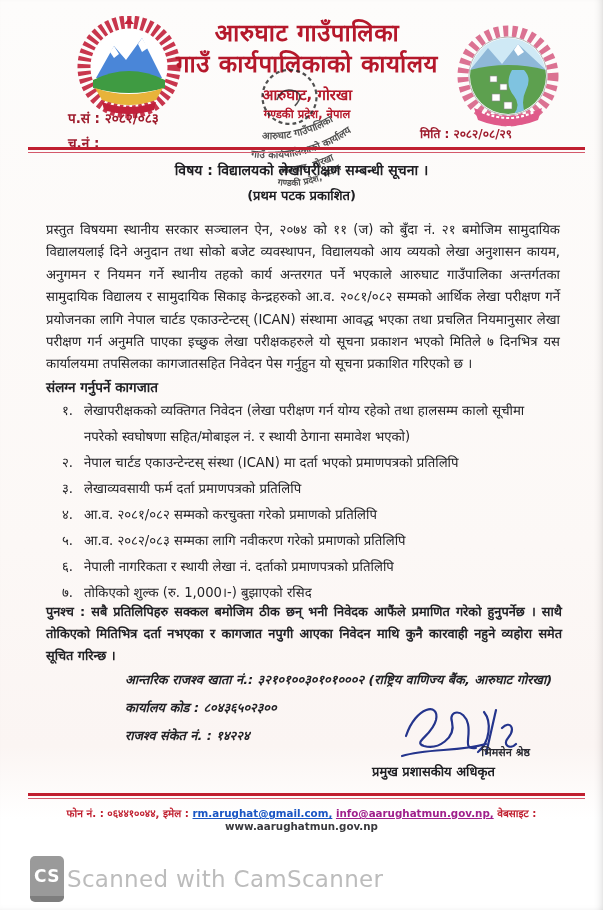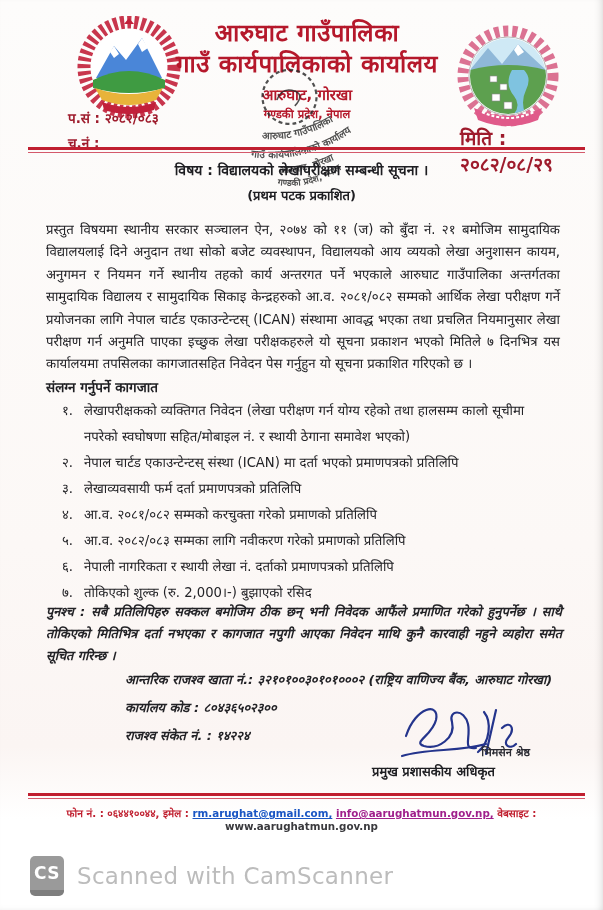--- a/index.html
+++ b/index.html
@@ -13,53 +13,53 @@
     color:#26262a;
     overflow:hidden;
   }
   
   .emblem{position:absolute;}
   .hdr-center{position:absolute;left:152px;width:310px;top:18px;text-align:center;color:#b5182b;}
   .hdr-title{font-size:24px;font-weight:bold;line-height:31px;letter-spacing:.5px;}
   .hdr-sub1{font-size:15px;font-weight:bold;margin-top:4px;}
   .hdr-sub2{font-size:11.5px;font-weight:bold;margin-top:2px;}
   .refblock{position:absolute;left:68px;top:106px;color:#9e1b2c;font-size:13.5px;font-weight:bold;line-height:25px;}
-  .dateblock{position:absolute;left:420px;top:125px;color:#9e1b2c;font-size:19px;font-weight:bold;margin-left:40px;}
+  .dateblock{position:absolute;left:420px;top:125px;color:#9e1b2c;font-size:12px;font-weight:bold;}
   .redline{position:absolute;left:28px;right:18px;}
   .redline .l1{height:2.5px;background:#c01f30;}
   .redline .l2{height:1px;background:#d4596b;margin-top:2px;}
   #line-top{top:147px;}
   #line-bottom{top:793px;}
   
   #stamp{position:absolute;left:222px;top:66px;width:150px;height:122px;transform:rotate(-14deg);opacity:.82;}
   
   #subject{position:absolute;left:0;width:603px;top:160px;text-align:center;font-weight:bold;font-size:14px;color:#1e1e22;}
   #subject .sub2{font-size:13px;margin-top:7px;}
   #para{position:absolute;left:46px;width:514px;top:219px;font-size:13.2px;line-height:22.4px;text-align:justify;color:#222226;}
   #attach-head{position:absolute;left:46px;top:378px;font-size:13.5px;font-weight:bold;color:#1e1e22;}
   #doclist{position:absolute;left:62px;width:500px;top:398px;font-size:13.2px;color:#222226;}
   .li{display:flex;line-height:26px;}
   .li .num{width:22px;flex:0 0 22px;}
   .li .txt{flex:1;}
-  #postscript{position:absolute;left:46px;width:516px;top:601px;font-size:12.8px;line-height:22px;font-style:italic;font-weight:bold;text-align:justify;color:#222226;}
+  #postscript{position:absolute;left:46px;width:516px;top:601px;font-size:12.8px;line-height:22px;font-weight:bold;text-align:justify;color:#222226;}
   #bank{position:absolute;left:125px;width:440px;top:666px;font-size:12.8px;line-height:28px;font-style:italic;font-weight:bold;color:#222226;}
   
   #sig-svg{position:absolute;left:398px;top:698px;}
   #sig-name{position:absolute;left:398px;width:132px;top:744px;text-align:right;font-size:11px;font-weight:bold;color:#2b2b33;}
   #sig-title{position:absolute;left:372px;width:180px;top:762px;font-size:13px;font-weight:bold;color:#1e1e22;}
   
   #footer{position:absolute;left:0;width:603px;top:806px;text-align:center;font-size:10.3px;font-weight:bold;}
   #footer .red{color:#c02030;}
   #footer .lnk1{color:#1a56c4;text-decoration:underline;}
   #footer .lnk2{color:#a0208c;text-decoration:underline;}
   #footer .site{color:#3a3a3e;}
   
   #cam{position:absolute;left:30px;top:856px;display:flex;align-items:center;}
-  #cs-badge{width:34px;height:40px;background:#9a9a9a;border-radius:5px;border-bottom:6px solid #7e7e7e;box-sizing:border-box;color:#fff;font-size:17px;font-weight:bold;display:flex;align-items:center;justify-content:center;letter-spacing:.5px;}
-  #cs-text{margin-left:13px;font-size:23px;color:#bcbcbc;letter-spacing:.3px;font-family:"DejaVu Sans",sans-serif;}
+  #cs-badge{width:34px;height:46px;background:#9a9a9a;border-radius:5px;border-bottom:6px solid #7e7e7e;box-sizing:border-box;color:#fff;font-size:17px;font-weight:bold;display:flex;align-items:center;justify-content:center;letter-spacing:.5px;}
+  #cs-text{margin-left:3px;font-size:23px;color:#bcbcbc;letter-spacing:.3px;font-family:"DejaVu Sans",sans-serif;}
 </style>
 </head>
 <body>
 
 <div id="page">
 
   <div class="emblem" style="left:66px;top:16px;">
     <svg width="126" height="106" viewBox="0 0 126 106">
       <circle cx="63" cy="51" r="45" fill="none" stroke="#c2203a" stroke-width="13" stroke-dasharray="4 3" opacity=".9"></circle>
       <circle cx="63" cy="51" r="38" fill="#ffffff"></circle>
@@ -168,21 +168,21 @@
     <div class="li">
         <span class="num">५.</span>
         <span class="txt">आ.व. २०८२/०८३ सम्मका लागि नवीकरण गरेको प्रमाणको प्रतिलिपि</span>
       </div>
     <div class="li">
         <span class="num">६.</span>
         <span class="txt">नेपाली नागरिकता र स्थायी लेखा नं. दर्ताको प्रमाणपत्रको प्रतिलिपि</span>
       </div>
     <div class="li">
         <span class="num">७.</span>
-        <span class="txt">तोकिएको शुल्क (रु. 2,000।-) बुझाएको रसिद</span>
+        <span class="txt">तोकिएको शुल्क (रु. 1,000।-) बुझाएको रसिद</span>
       </div>
   </div>
 
   <div id="postscript">पुनश्च : सबै प्रतिलिपिहरु सक्कल बमोजिम ठीक छन् भनी निवेदक आफैंले प्रमाणित गरेको हुनुपर्नेछ । साथै तोकिएको मितिभित्र दर्ता नभएका र कागजात नपुगी आएका निवेदन माथि कुनै कारवाही नहुने व्यहोरा समेत सूचित गरिन्छ ।</div>
 
   <div id="bank">
     <div>आन्तरिक राजश्व खाता नं.: ३२१०१००३०१०१०००२ (राष्ट्रिय वाणिज्य बैंक, आरुघाट गोरखा)</div>
     <div>कार्यालय कोड : ८०४३६५०२३००</div>
     <div>राजश्व संकेत नं. : १४२२४</div>
   </div>

